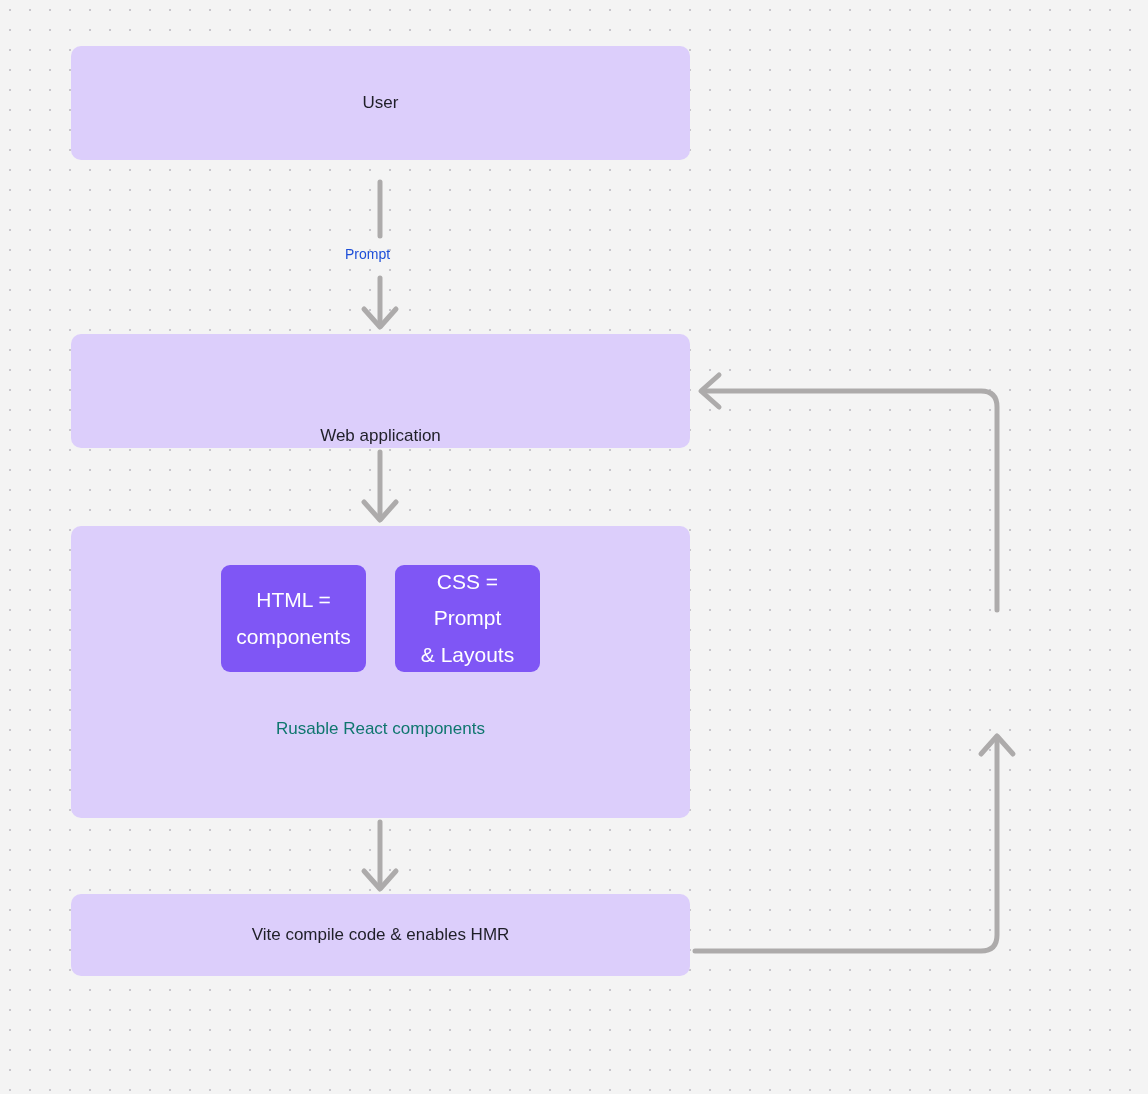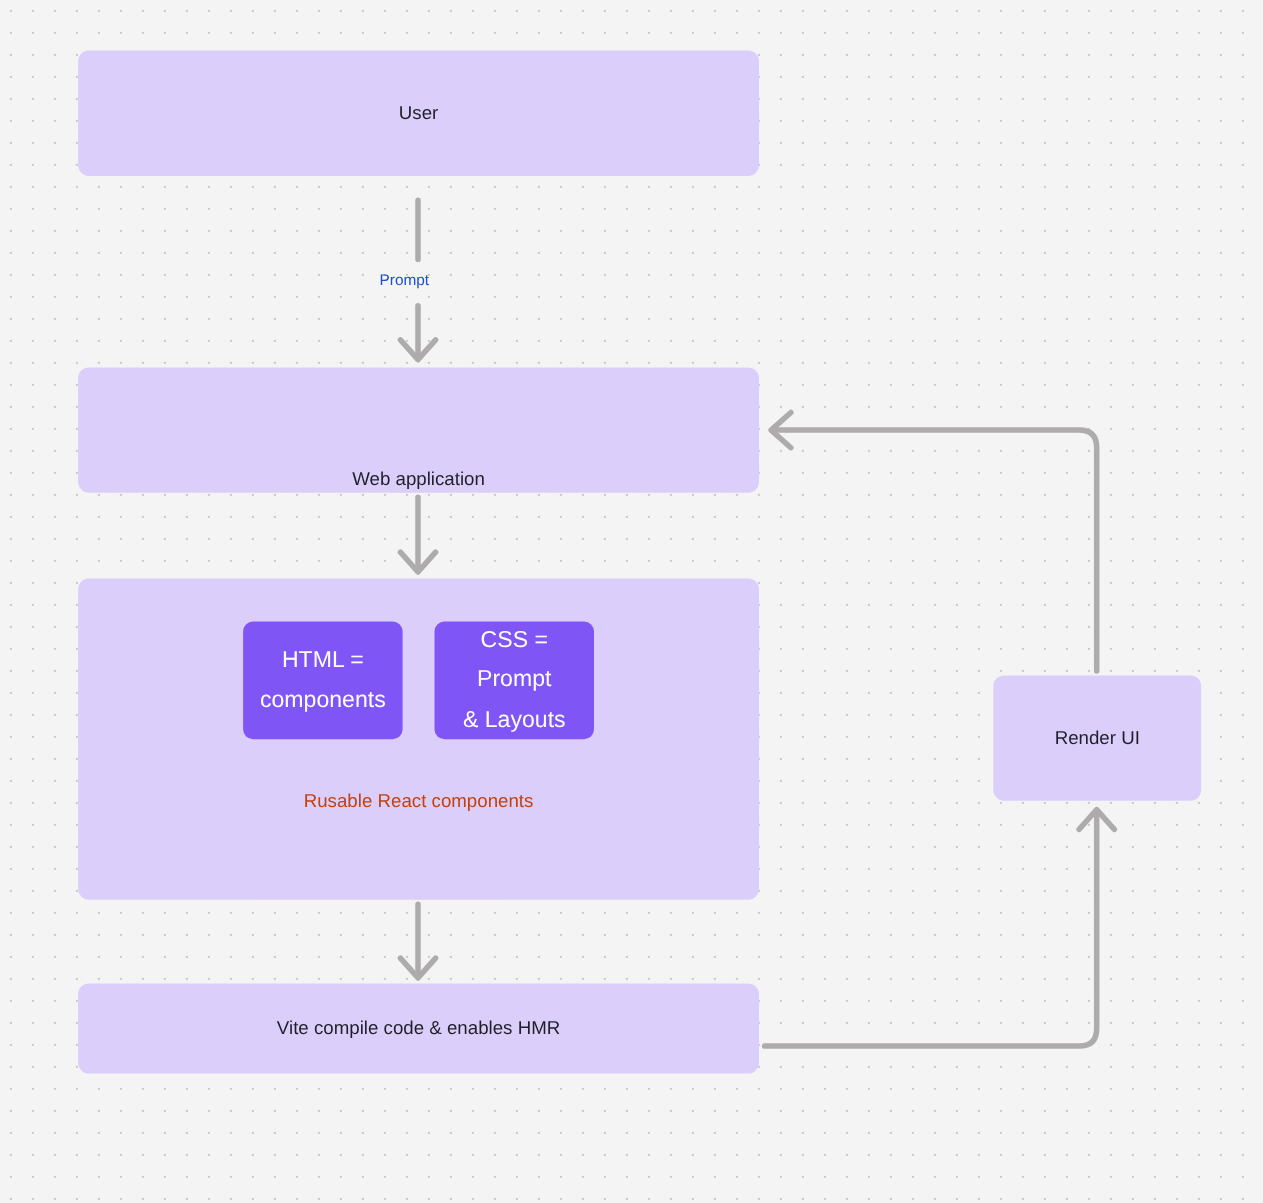--- a/index.html
+++ b/index.html
@@ -67,21 +67,21 @@
     line-height: 1.72;
     text-align: center;
     padding: 0 6px;
   }
   .group-caption {
     position: absolute;
     left: 0; top: 192px;
     width: 619px;
     text-align: center;
     font-size: 17px;
-    color: #c2410c;
+    color: #0f766e;
   }
 
   
   .edge-label {
     position: absolute;
     font-size: 14px;
     color: #1d4ed8;
     background: transparent;
     white-space: nowrap;
   }
@@ -163,17 +163,14 @@
         <span><span>CSS = Prompt</span><br><span>&amp; Layouts</span></span>
       </div>
     </div>
     <div class="group-caption">Rusable React components</div>
   </div>
 
   <div class="node" id="node-vite">
     <span>Vite compile code &amp; enables HMR</span>
   </div>
 
-  <div class="node" id="node-render">
-    <span>Render UI</span>
-  </div>
 
 </div>
 
 </body></html>

